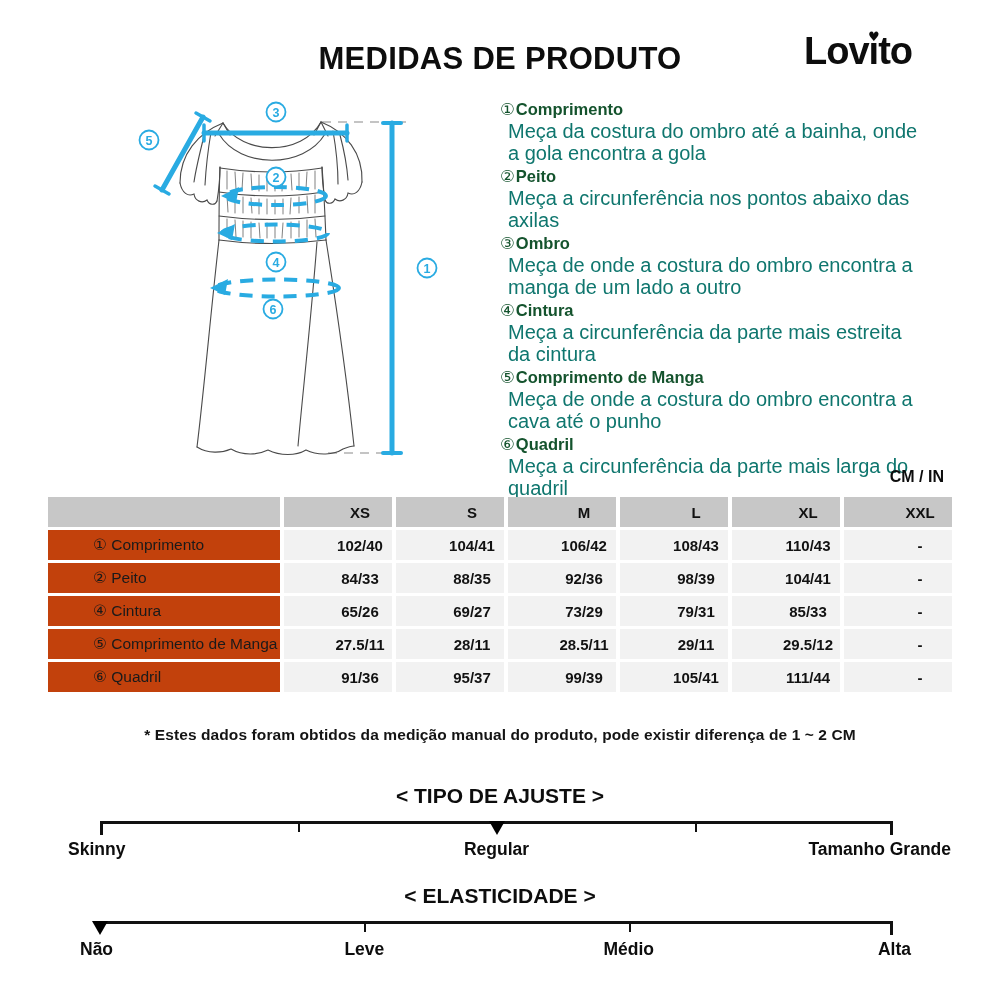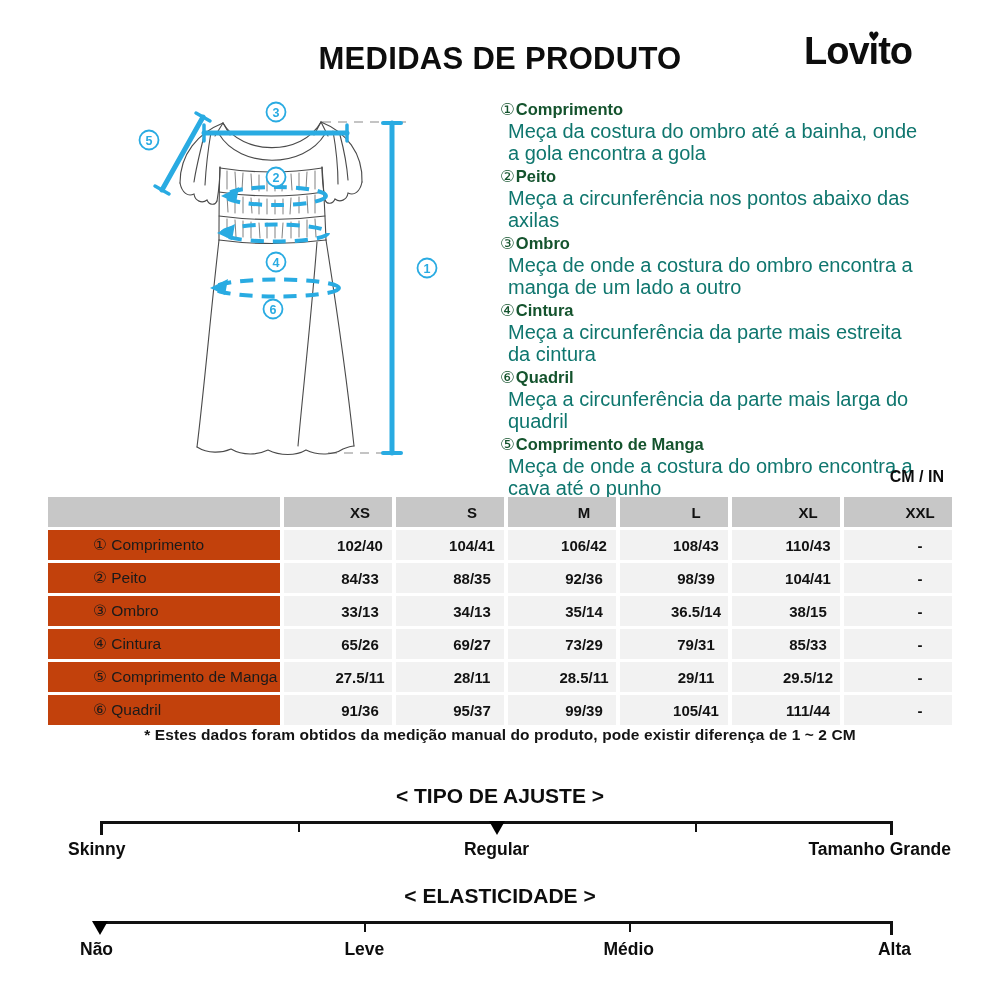--- a/index.html
+++ b/index.html
@@ -175,26 +175,26 @@
         </div>
         <div>
           <div class="gi-head"><span class="gi-num">③</span><span>Ombro</span></div>
           <div class="gi-desc">Meça de onde a costura do ombro encontra a manga de um lado a outro</div>
         </div>
         <div>
           <div class="gi-head"><span class="gi-num">④</span><span>Cintura</span></div>
           <div class="gi-desc">Meça a circunferência da parte mais estreita da cintura</div>
         </div>
         <div>
+          <div class="gi-head"><span class="gi-num">⑤</span><span>Comprimento de Manga</span></div>
+          <div class="gi-desc">Meça de onde a costura do ombro encontra a cava até o punho</div>
+        </div>
+        <div>
           <div class="gi-head"><span class="gi-num">⑥</span><span>Quadril</span></div>
           <div class="gi-desc">Meça a circunferência da parte mais larga do quadril</div>
-        </div>
-        <div>
-          <div class="gi-head"><span class="gi-num">⑤</span><span>Comprimento de Manga</span></div>
-          <div class="gi-desc">Meça de onde a costura do ombro encontra a cava até o punho</div>
         </div>
       </div>
   </div>
 
   <div class="unit">CM / IN</div>
 
   <table class="size-table">
     <colgroup>
       <col style="width:232px">
       <col style="width:108px">
@@ -226,29 +226,20 @@
         <tr>
           <td class="lcell">② Peito</td>
           <td class="vcell">84/33</td>
           <td class="vcell">88/35</td>
           <td class="vcell">92/36</td>
           <td class="vcell">98/39</td>
           <td class="vcell">104/41</td>
           <td class="vcell">-</td>
         </tr>
         <tr>
-          <td class="lcell">③ Ombro</td>
-          <td class="vcell">33/13</td>
-          <td class="vcell">34/13</td>
-          <td class="vcell">35/14</td>
-          <td class="vcell">36.5/14</td>
-          <td class="vcell">38/15</td>
-          <td class="vcell">-</td>
-        </tr>
-        <tr>
           <td class="lcell">④ Cintura</td>
           <td class="vcell">65/26</td>
           <td class="vcell">69/27</td>
           <td class="vcell">73/29</td>
           <td class="vcell">79/31</td>
           <td class="vcell">85/33</td>
           <td class="vcell">-</td>
         </tr>
         <tr>
           <td class="lcell">⑤ Comprimento de Manga</td>

